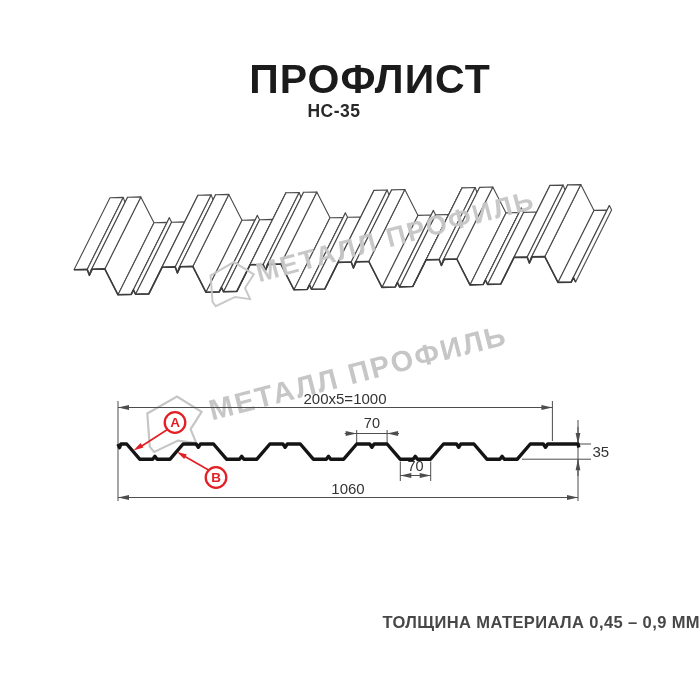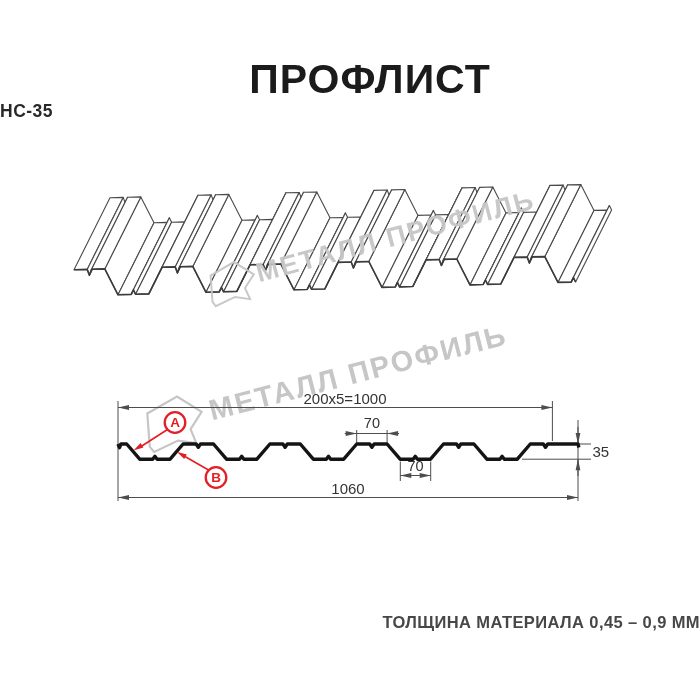--- a/index.html
+++ b/index.html
@@ -1,20 +1,20 @@
 <!DOCTYPE html>
 <html><head>
 <meta charset="utf-8">
 <style>
   html,body{margin:0;padding:0;background:#fff;}
   .page{position:relative;width:700px;height:700px;background:#fff;overflow:hidden;
         font-family:"Liberation Sans",sans-serif;}
   .title{position:absolute;top:56px;left:0;width:700px;text-align:center;
          font-size:41px;font-weight:bold;letter-spacing:1px;color:#1b1b1b;padding-left:20px;}
-  .subtitle{position:absolute;top:101px;left:0;width:668px;text-align:left;
+  .subtitle{position:absolute;top:101px;left:0;width:668px;text-align:center;
             font-size:17.5px;font-weight:bold;letter-spacing:.5px;color:#282828;}
   .footnote{position:absolute;top:613px;left:0;width:700px;text-align:right;
             font-size:16.5px;font-weight:bold;letter-spacing:.4px;color:#474747;}
   svg text{font-family:"Liberation Sans",sans-serif;}
   .dimtxt{font-size:15px;fill:#333;}
   .dimtxt-small{font-size:14.5px;fill:#333;}
   .marker-letter{font-size:13.5px;font-weight:bold;}
   .wm-text{font-weight:bold;letter-spacing:2px;}
 </style>
 </head>

